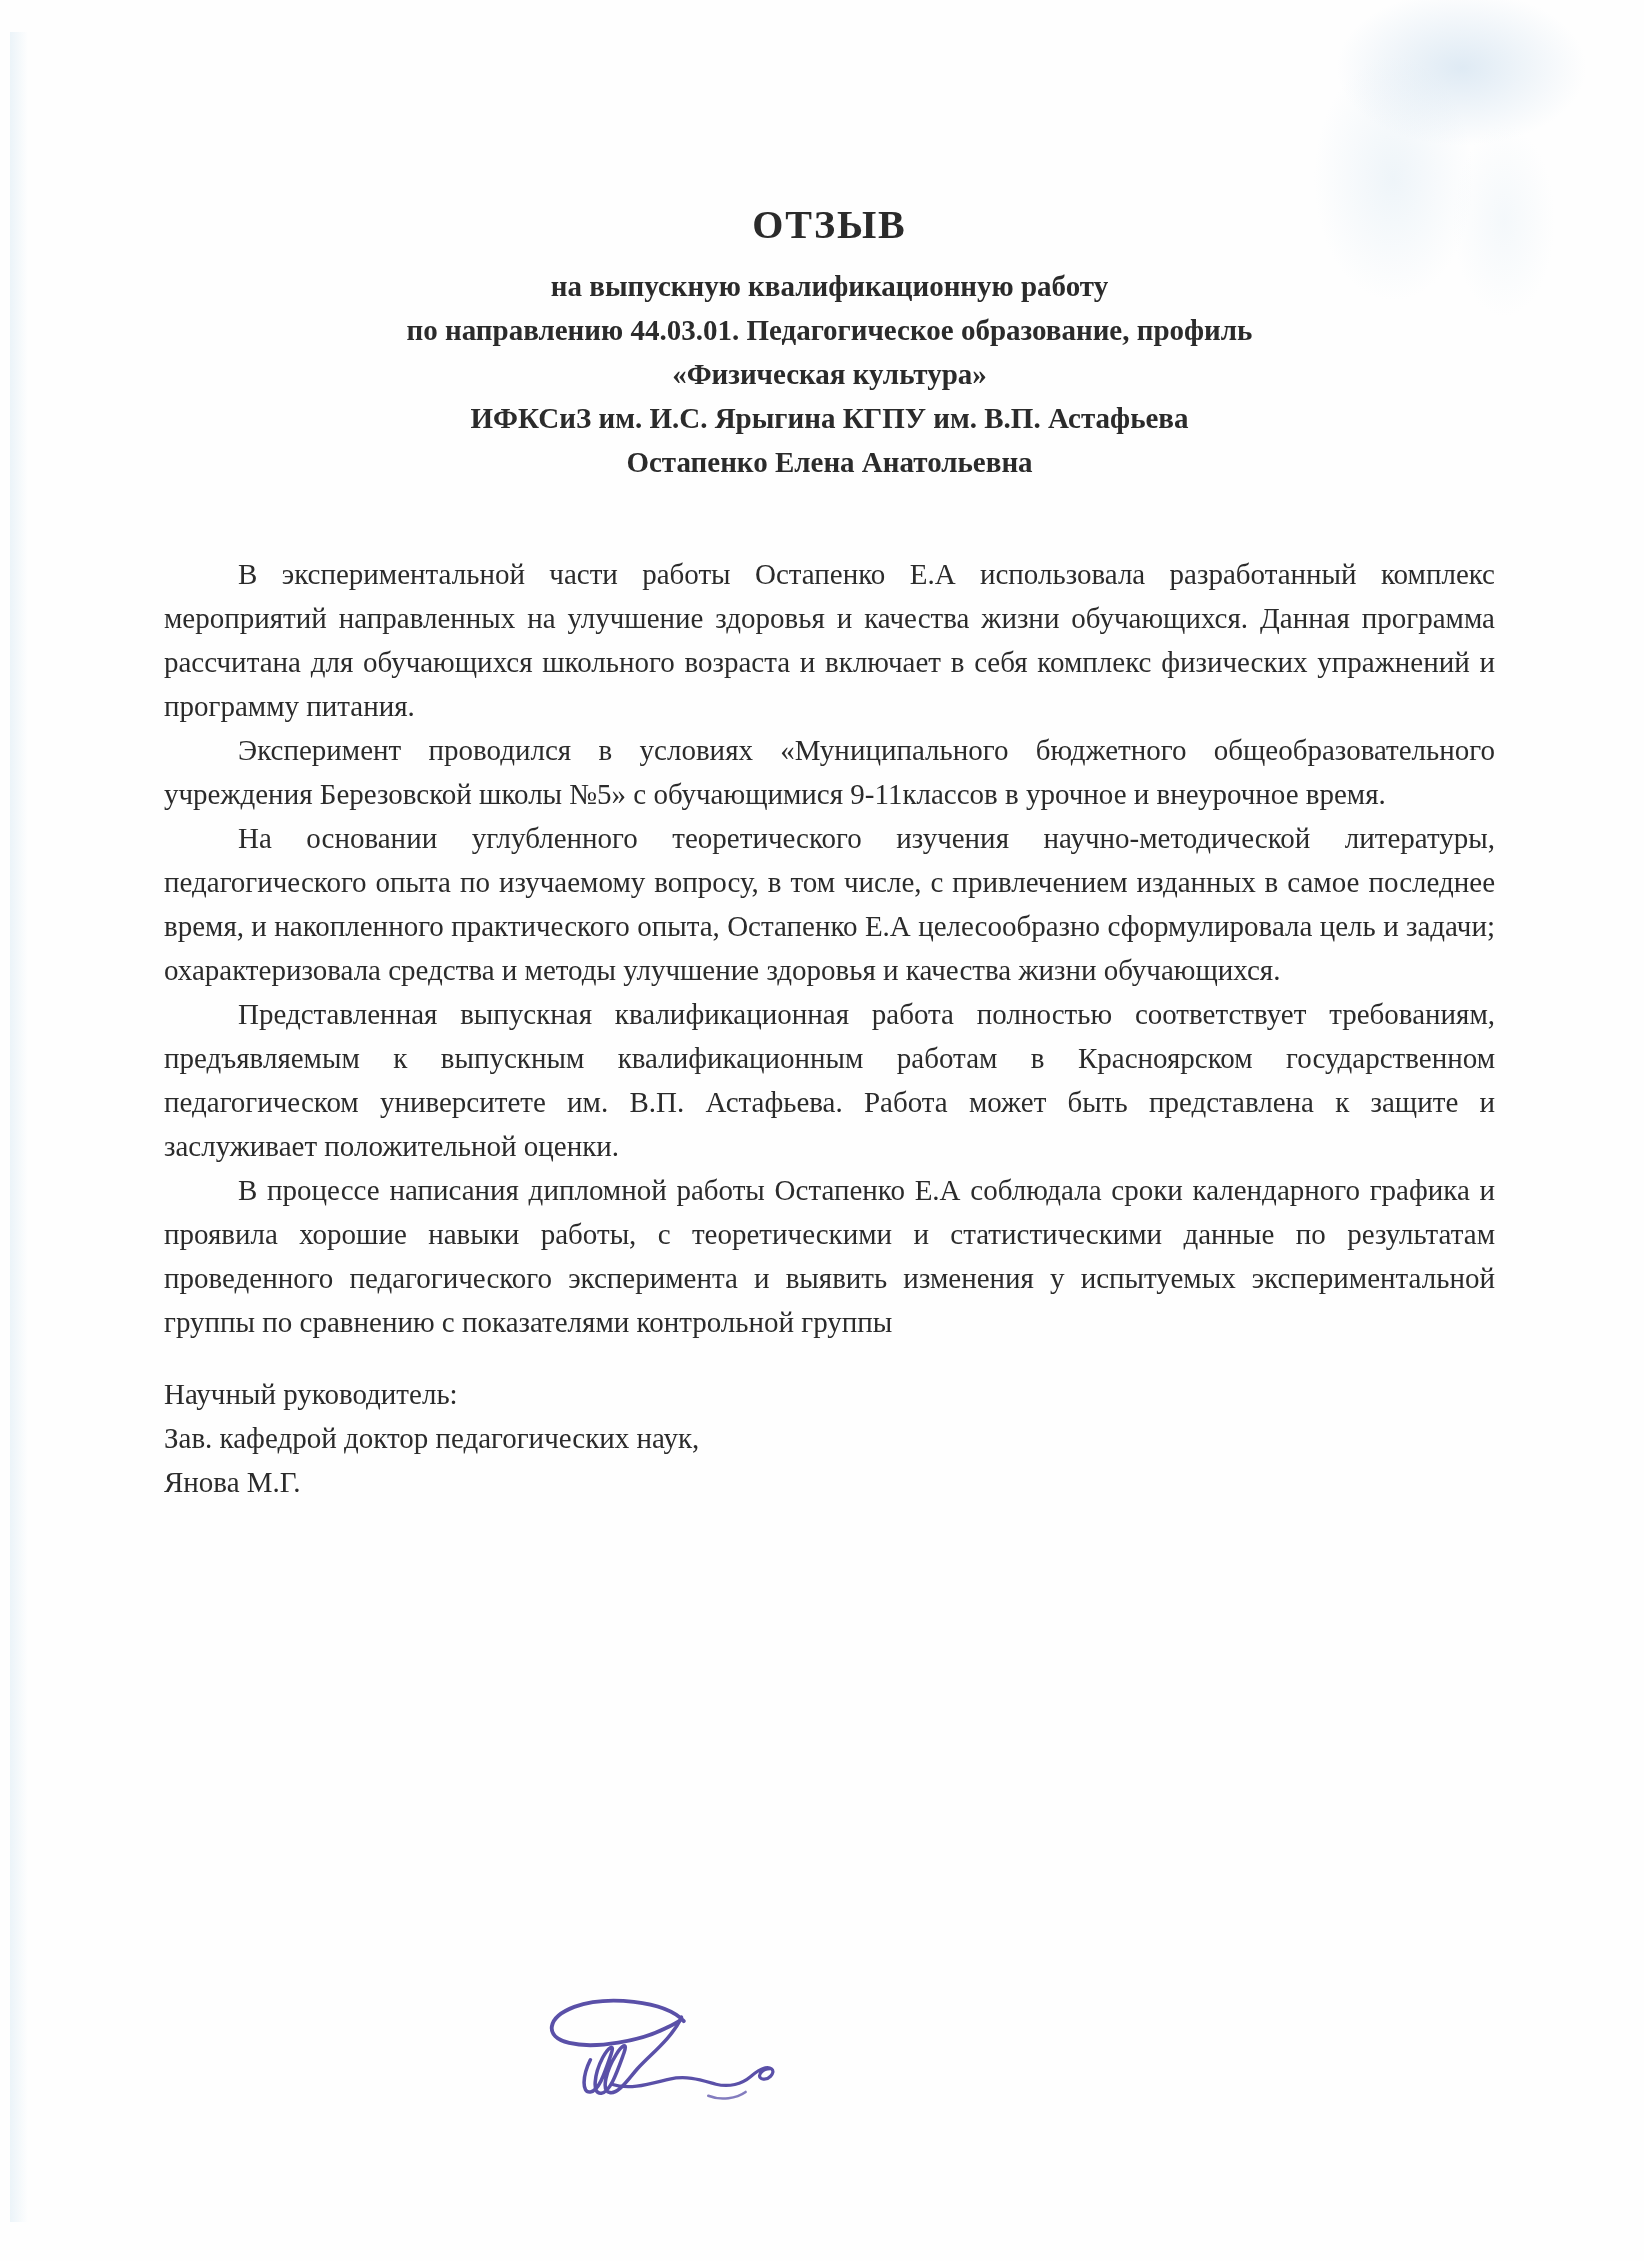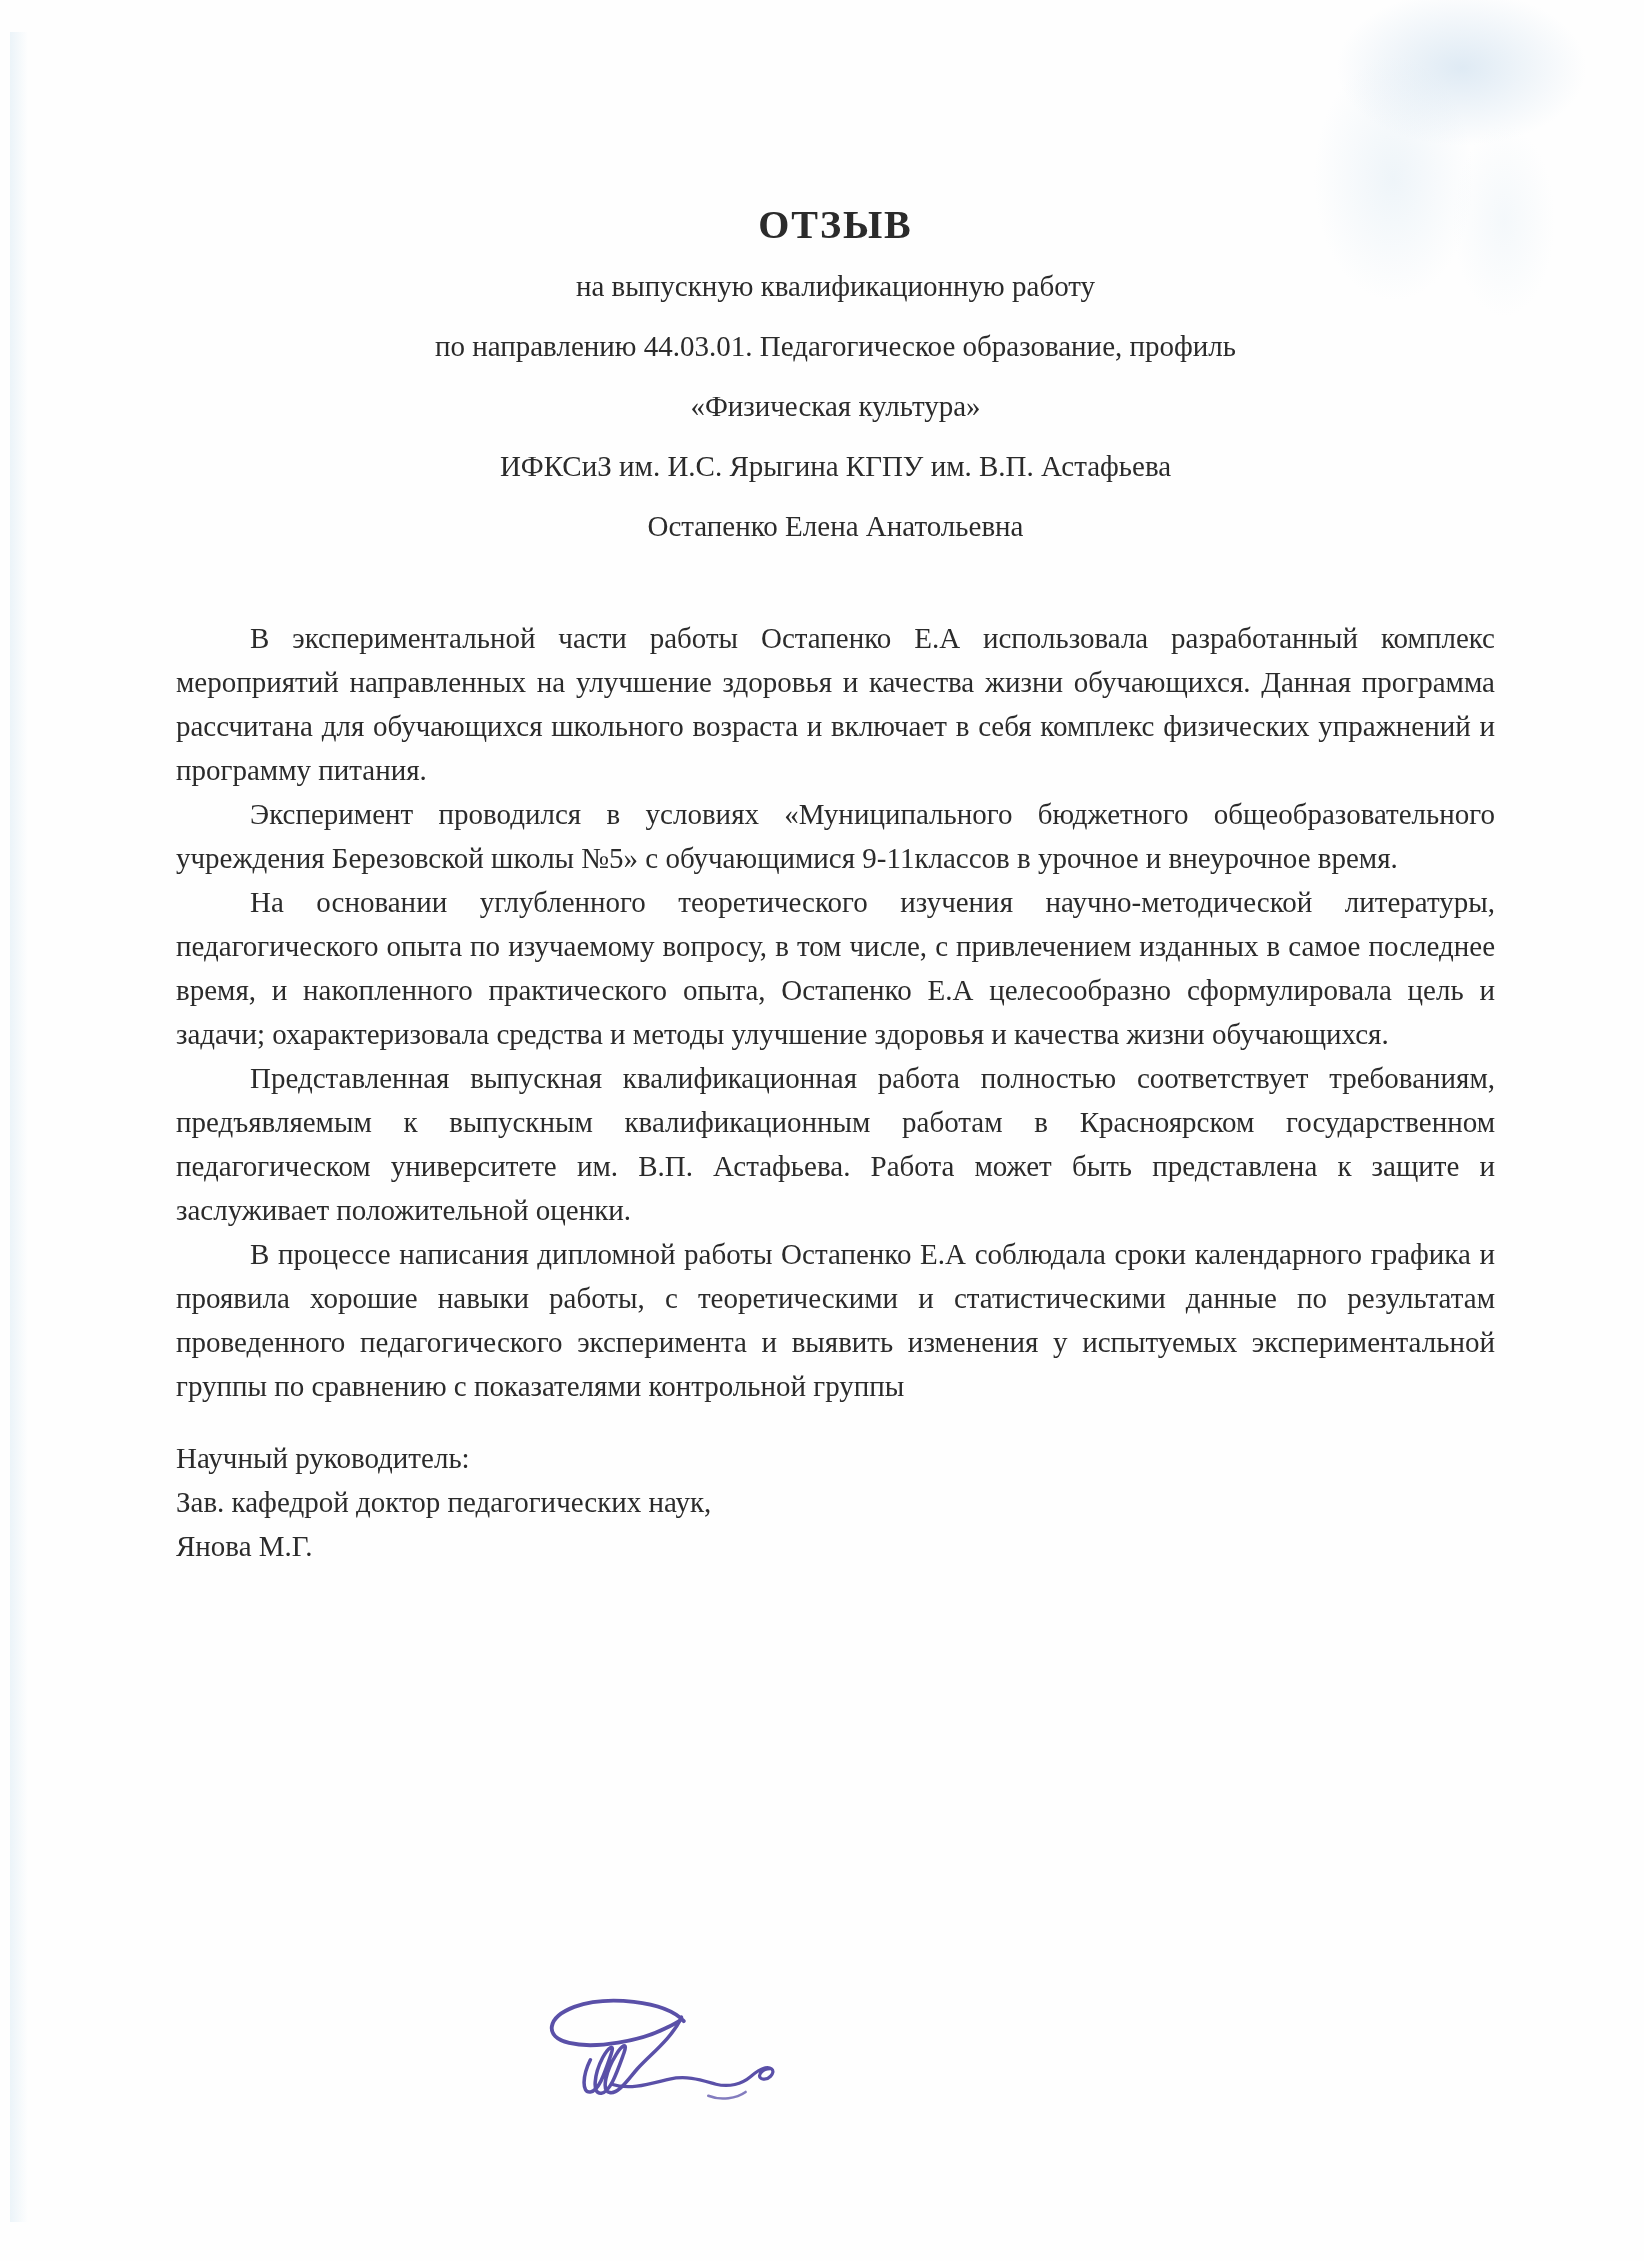--- a/index.html
+++ b/index.html
@@ -23,39 +23,39 @@
     pointer-events: none;
   }
   .left-edge-strip {
     position: absolute;
     left: 10.3px; top: 32px; width: 18px; height: 2190px;
     background: linear-gradient(to right, rgba(213,231,242,0.45), rgba(213,231,242,0));
     pointer-events: none;
   }
   .page-inner {
     position: absolute;
-    left: 176px;
+    left: 164px;
     right: 149px;
     top: 0;
   }
   .doc-title {
     margin: 205px 0 0 0;
     text-align: center;
     font-size: 40px;
     line-height: 40px;
     font-weight: bold;
     letter-spacing: 1.9px;
   }
   .doc-header {
     margin-top: 19.3px;
     text-align: center;
     font-size: 29px;
     line-height: 44px;
   }
-  .doc-header p { margin: 16px; }
+  .doc-header p { margin: 0; font-weight: bold; }
   .doc-body {
     margin-top: 68px;
     font-size: 29px;
     line-height: 44px;
   }
   .doc-body p {
     margin: 0;
     text-align: justify;
     text-indent: 74px;
   }

